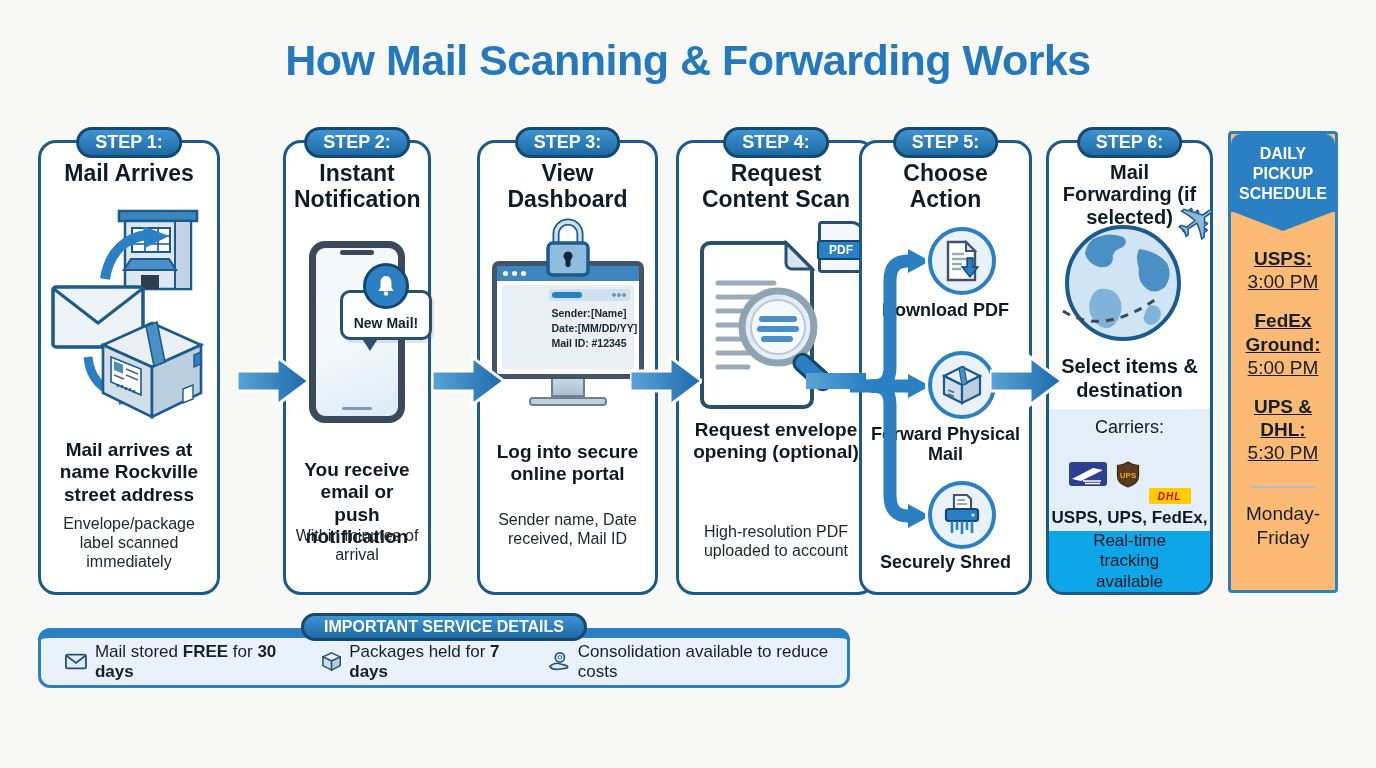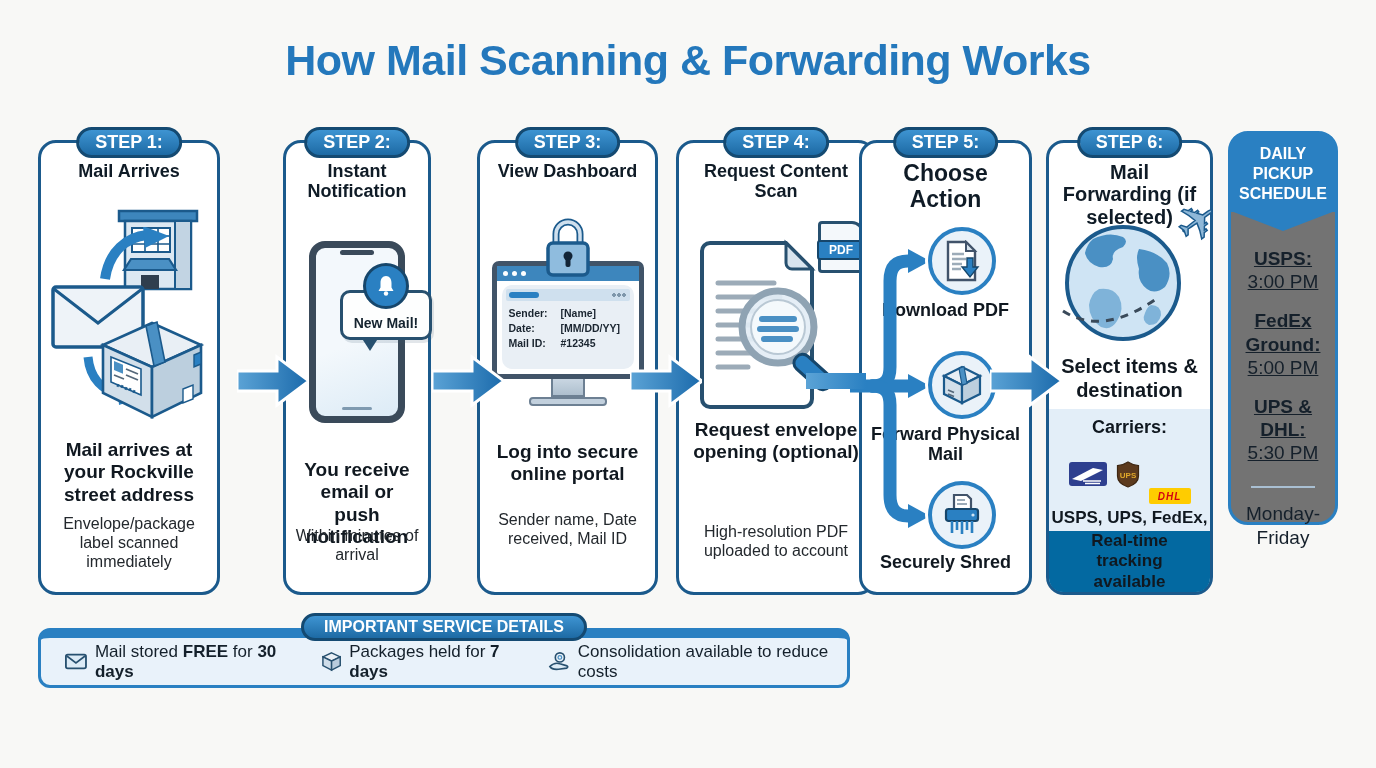--- a/index.html
+++ b/index.html
@@ -10,21 +10,21 @@
            font-size:43px; font-weight:bold; color:#2478bc; letter-spacing:-0.5px; }
 
   
   .card { position:absolute; top:140px; height:455px; background:#ffffff;
           border:3px solid #1b5a8c; border-radius:18px; }
   .badge { position:absolute; top:-16px; left:50%; transform:translateX(-50%);
            background:linear-gradient(#3e94d2,#1d6aa4); border:3px solid #144a72;
            border-radius:20px; color:#fff; font-weight:bold; font-size:18px;
            padding:2px 16px; white-space:nowrap; z-index:5; }
   .card-heading { position:absolute; top:18px; left:0; width:100%; text-align:center;
-                  font-size:18px; font-weight:bold; color:#0f1b26; line-height:1.12; padding:0 8px; }
+                  font-size:23px; font-weight:bold; color:#0f1b26; line-height:1.12; padding:0 8px; }
   .card-bold { position:absolute; left:0; width:100%; text-align:center;
                font-size:19px; font-weight:bold; color:#101820; line-height:1.18; padding:0 10px; }
   .card-sub  { position:absolute; left:0; width:100%; text-align:center;
                font-size:16px; color:#23282d; line-height:1.18; padding:0 8px; }
 
   
   .flow-arrow { position:absolute; z-index:6; }
 
   
   .art { position:absolute; left:0; right:0; }
@@ -49,21 +49,21 @@
   .bell-circle { position:absolute; top:-30px; left:50%; transform:translateX(-50%); width:46px; height:46px;
                  background:#2a80c2; border:3px solid #16466b; border-radius:50%;
                  display:flex; align-items:center; justify-content:center; }
 
   
   .lock { position:absolute; top:72px; left:50%; transform:translateX(-50%); z-index:4; }
   .monitor { position:absolute; top:118px; left:50%; transform:translateX(-50%); width:152px; height:118px;
              background:#fff; border:5px solid #415468; border-radius:7px; z-index:2; }
   .mon-bar { height:15px; background:#3d86bd; display:flex; align-items:center; gap:4px; padding-left:6px; }
   .mon-dot { width:5px; height:5px; border-radius:50%; background:#fff; }
-  .mon-screen { position:absolute; top:19px; left:5px; right:5px; bottom:5px; background:#e9eff5; border-radius:10px; }
+  .mon-screen { position:absolute; top:19px; left:5px; right:5px; bottom:5px; background:#e9eff5; border-radius:4px;padding-left:43px; }
   .mon-strip { height:12px; margin:4px 4px 2px; background:#cfe0ee; border-radius:2px; position:relative; }
   .mon-strip::before { content:""; position:absolute; left:3px; top:3px; width:30px; height:6px; background:#2a80c2; border-radius:3px; }
   .mon-strip::after  { content:""; position:absolute; right:4px; top:4px; width:14px; height:4px;
                        background:radial-gradient(circle 2px at 2px 2px,#7e97ab 90%,transparent) 0 0/5px 4px repeat-x; }
   .mon-lines { padding:3px 7px; }
   .mon-row { display:flex; font-size:10.5px; font-weight:bold; color:#1a2530; line-height:1.45; }
   .mon-row .lbl { width:52px; }
   .mon-stand { position:absolute; top:236px; left:50%; transform:translateX(-50%); width:34px; height:18px;
                background:linear-gradient(#c9d6e2,#aebfce); border:2px solid #6d8093; border-top:none; }
   .mon-base  { position:absolute; top:254px; left:50%; transform:translateX(-50%); width:78px; height:9px;
@@ -85,35 +85,35 @@
   .option-label { position:absolute; left:0; width:100%; text-align:center; font-size:18px;
                   font-weight:bold; color:#101820; line-height:1.1; }
   .branch { position:absolute; left:-12px; top:80px; z-index:2; }
 
   
   .globe-wrap { position:absolute; top:62px; left:50%; transform:translateX(-50%); width:150px; height:150px; }
   .plane { position:absolute; top:-12px; right:-14px; font-size:50px; color:#8fb8d8;
            transform:rotate(-36deg); -webkit-text-stroke:1.5px #1b5a8c; }
   .carriers-panel { position:absolute; left:0; right:0; top:266px; height:122px; background:#e3eef8;
                     text-align:center; }
-  .carriers-label { font-size:18px; font-weight:bold; color:#101820; margin-top:8px; }
+  .carriers-label { font-size:18px; font-weight:normal; color:#101820; margin-top:8px; }
   .logo-row { display:flex; justify-content:center; align-items:center; gap:9px; margin:6px 0 4px; }
   .carriers-text { font-size:17px; font-weight:bold; color:#101820; line-height:1.15; }
-  .tracking-panel { position:absolute; left:0; right:0; top:388px; bottom:0; background:#0369a1;
+  .tracking-panel { position:absolute; left:0; right:0; top:388px; bottom:0; background:#0ea5e9;
                     border-radius:0 0 14px 14px; display:flex; align-items:center; justify-content:center;
-                    text-align:center; font-size:17px; font-weight:bold; color:#101820; line-height:1.2;
+                    text-align:center; font-size:17px; font-weight:normal; color:#101820; line-height:1.2;
                     padding:0 22px; }
   .ups-logo { width:24px; height:27px; }
   .dhl-logo { width:42px; height:16px; background:#ffcc00; border-radius:2px; display:flex;
               align-items:center; justify-content:center; font-size:10px; font-weight:bold;
               font-style:italic; color:#d40511; letter-spacing:1px;margin-top:44px; }
 
   
-  .schedule { position:absolute; left:1228px; top:131px; width:110px; height:394px;
-              background:#737373; border:3px solid #2a80c2; border-radius:20px; }
+  .schedule { position:absolute; left:1228px; top:131px; width:110px; height:462px;
+              background:#fdba74; border:3px solid #2a80c2; border-radius:4px; }
   .sched-header { background:#2a80c2; color:#fff; font-weight:bold; font-size:16px; line-height:1.25;
                   text-align:center; padding:10px 2px 8px; border-radius:10px 10px 0 0; }
   .sched-chevron { display:block; width:100%; height:20px; margin-top:-1px; }
   .sched-body { text-align:center; color:#15202b; }
   .sched-entry { margin-top:16px; font-size:19px; line-height:1.22;text-decoration:underline; }
   .sched-entry .carrier { font-weight:bold; }
   .sched-divider { width:62%; height:2px; background:#a9bfd2; margin:22px auto 4px; }
   .sched-days { margin-top:14px; font-size:19px; line-height:1.25; color:#15202b; }
 
   
@@ -169,21 +169,21 @@
         <polygon points="104,26 55,48 55,98 104,74" fill="#bccfde" stroke="#1b5a8c" stroke-width="2.6"></polygon>
         <polygon points="49,7 60,3 68,43 57,47" fill="#4a90c4" stroke="#1b5a8c" stroke-width="1.6"></polygon>
         <polygon points="97,36 104,33 104,45 97,48" fill="#2a80c2" stroke="#1b5a8c" stroke-width="1.4"></polygon>
         <polygon points="14,38 44,50 44,76 14,63" fill="#ffffff" stroke="#1b5a8c" stroke-width="1.6"></polygon>
         <rect x="17" y="42" width="9" height="9" fill="#4a90c4" transform="skewY(22)" transform-origin="17 42"></rect>
         <path d="M29,50 l12,5 M29,56 l12,5 M17,56 l10,4" stroke="#55687a" stroke-width="1.8"></path>
         <path d="M20,66 l2,1 M24,67 l2,1 M28,69 l2,1 M32,70 l2,1 M36,72 l2,1" stroke="#1b5a8c" stroke-width="3"></path>
         <polygon points="86,70 96,66 96,80 86,84" fill="#ffffff" stroke="#1b5a8c" stroke-width="1.4"></polygon>
       </svg>
     </div>
-    <div class="card-bold" style="top:296px;">Mail arrives at your Rockville street address</div>
+    <div class="card-bold" style="top:296px;">Mail arrives at name Rockville street address</div>
     <div class="card-sub" style="top:372px;">Envelope/package label scanned immediately</div>
   </div>
 
   <div class="card" style="left:283px;width:148px;">
     <div class="badge">STEP 2:</div>
     <div class="card-heading">Instant Notification</div>
     <div class="phone">
       <div class="phone-notch"></div>
       <div class="phone-homeline"></div>
       <div class="bubble">

